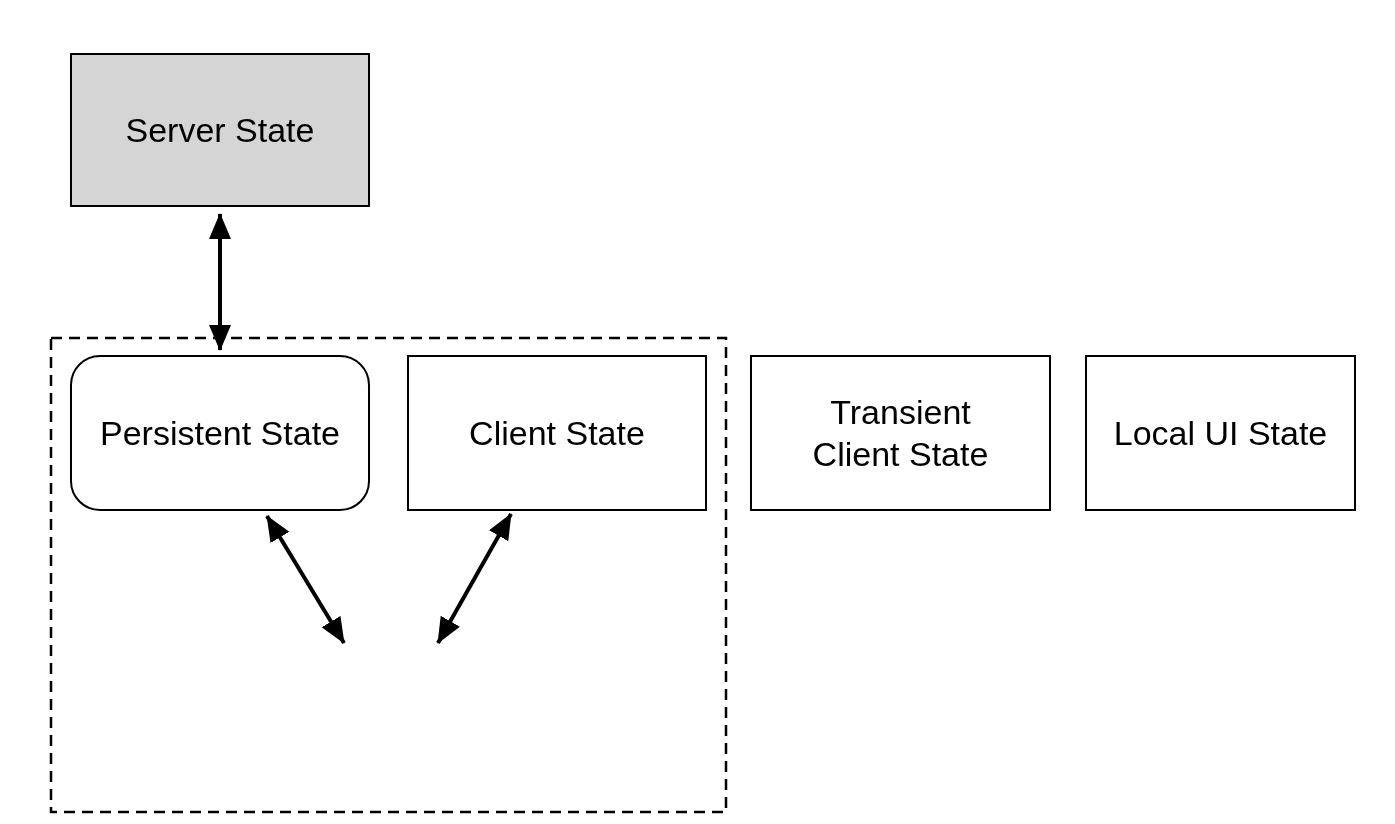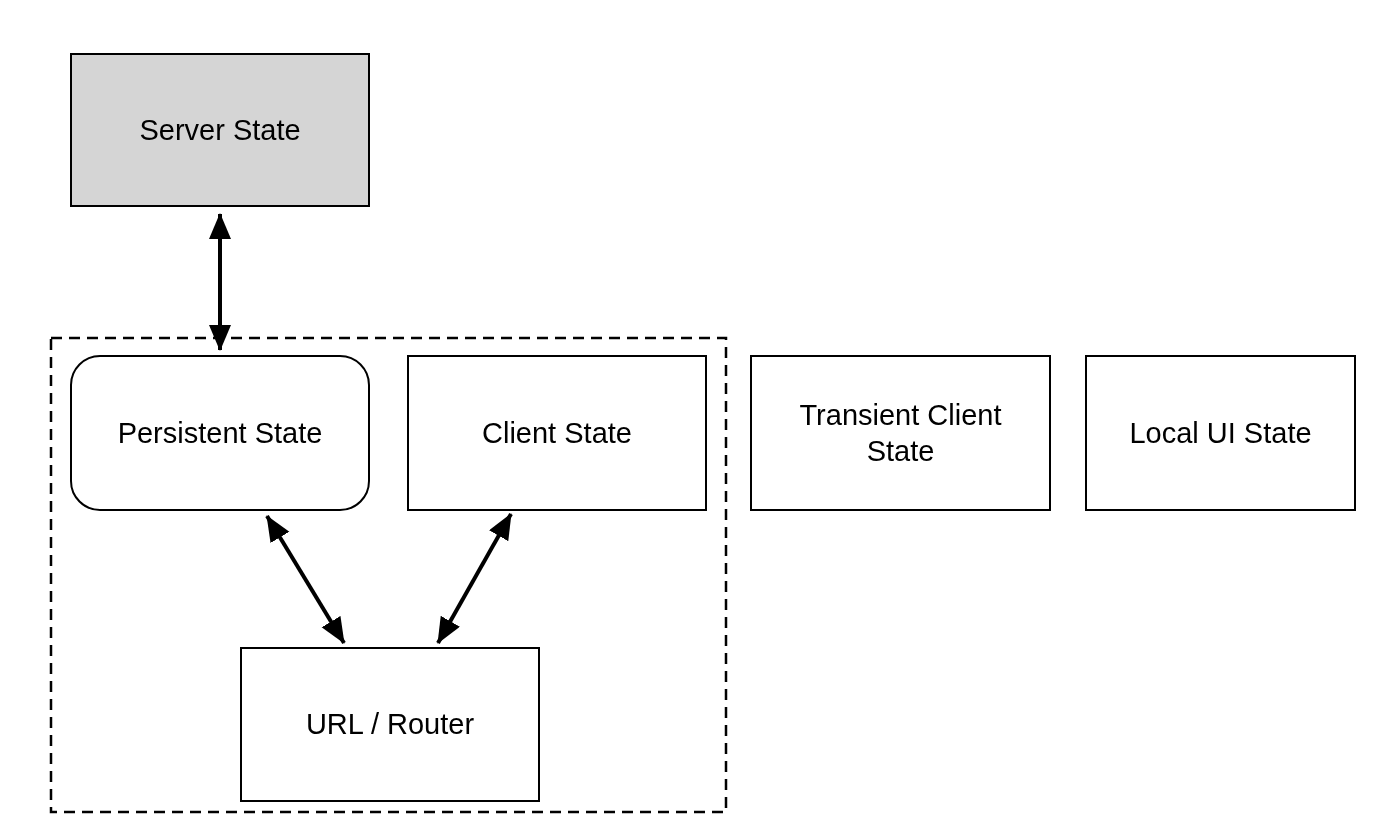--- a/index.html
+++ b/index.html
@@ -25,21 +25,21 @@
   }
   .node{
     position:absolute;
     box-sizing:border-box;
     border:2px solid var(--stroke);
     background:var(--box-fill);
     display:flex;
     align-items:center;
     justify-content:center;
     text-align:center;
-    font-size:29px;
+    font-size:34px;
     color:var(--text);
     line-height:1.25;
   }
   .node.server{background:var(--server-fill);}
   .node-server{left:70px;top:53px;width:300px;height:154px;}
   .node-persistent{left:70px;top:355px;width:300px;height:156px;border-radius:30px;}
   .node-client{left:407px;top:355px;width:300px;height:156px;}
   .node-transient{left:750px;top:355px;width:301px;height:156px;}
   .node-transient .node-label{max-width:230px;}
   .node-local{left:1085px;top:355px;width:271px;height:156px;}
@@ -79,17 +79,14 @@
   </div>
 
   <div class="node node-transient">
     <span class="node-label">Transient Client State</span>
   </div>
 
   <div class="node node-local">
     <span class="node-label">Local UI State</span>
   </div>
 
-  <div class="node node-router">
-    <span class="node-label">URL / Router</span>
-  </div>
 
 </div>
 
 </body></html>

